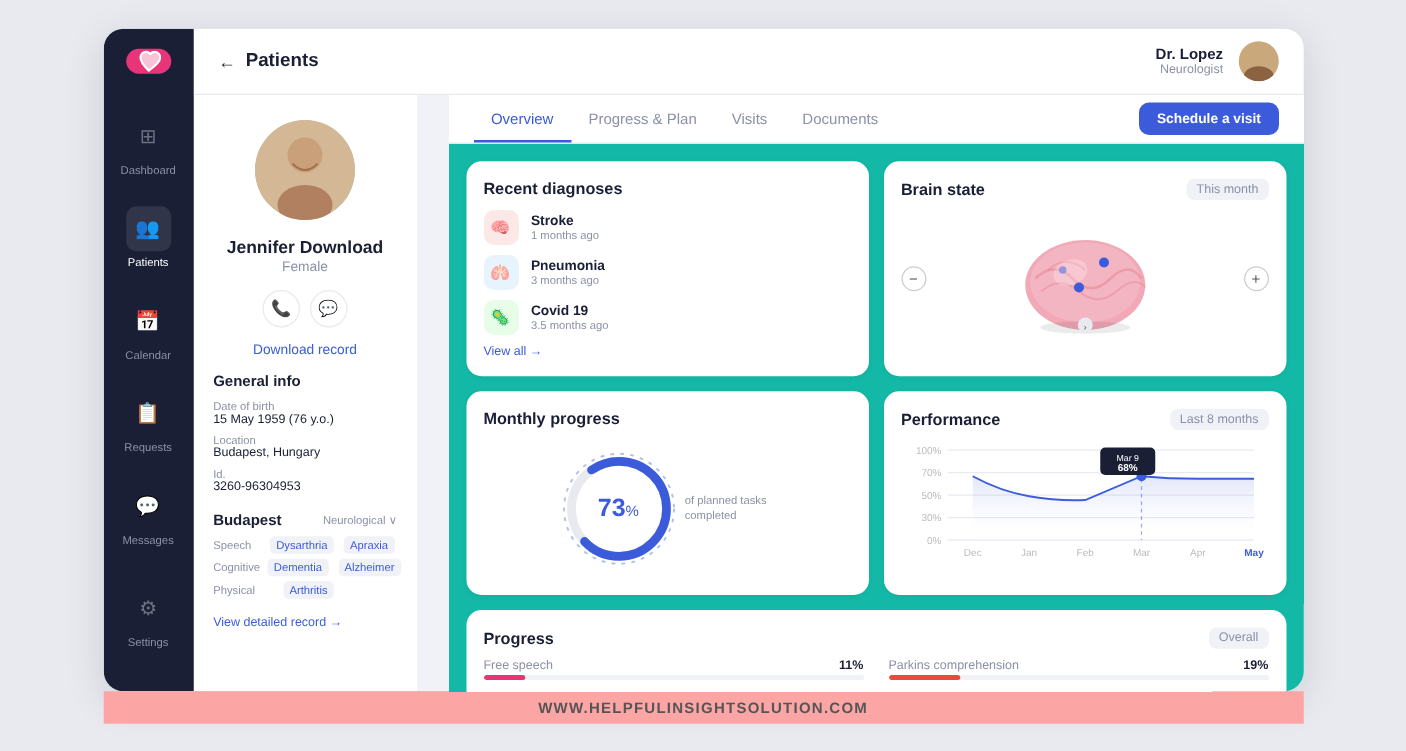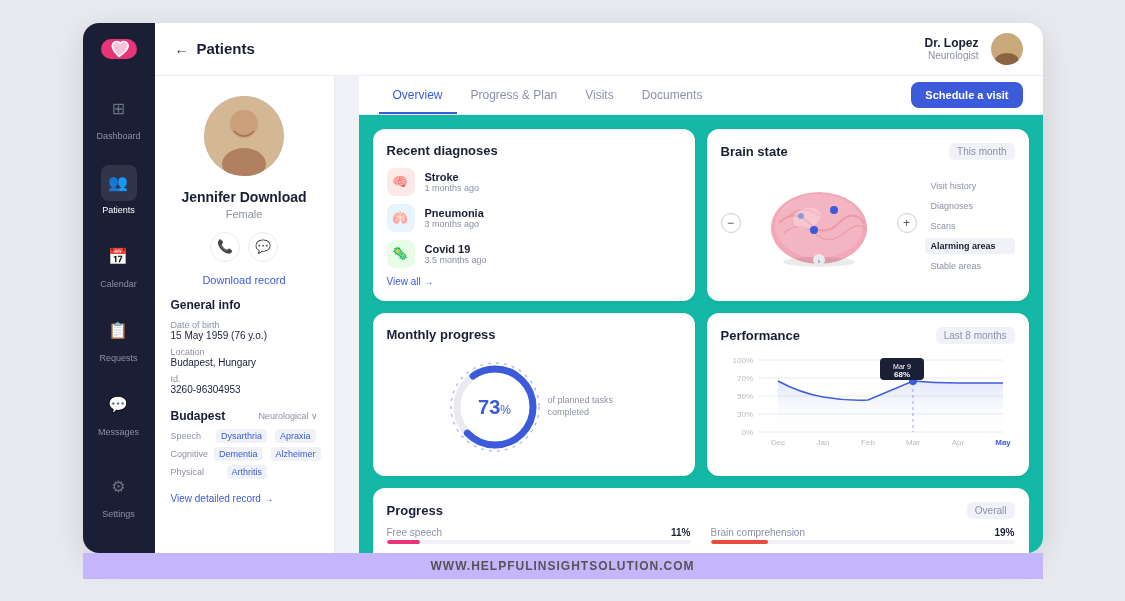--- a/index.html
+++ b/index.html
@@ -296,21 +296,21 @@
     .progress-bar-fill { height: 4px; border-radius: 2px; }
     .bar-pink { background: #e8357a; }
     .bar-red { background: #e74c3c; }
     .watermark {
       text-align: center;
       font-size: 12px;
       color: #555;
       font-weight: 600;
       letter-spacing: 1px;
       padding: 8px;
-      background: #c4b5fd;
+      background: #fca5a5;
     }
   </style>
 </head>
 <body>
 
 <div style="width:1125px;height:601px;background:#e8eaf0;display:flex;flex-direction:column;align-items:center;justify-content:center;">
   <div class="app-container">
 
     <div class="sidebar">
       <div class="sidebar-logo">
@@ -515,27 +515,20 @@
                     <circle cx="42" cy="38" r="3" fill="#3b5bdb" opacity="0.7"></circle>
 
                     <ellipse cx="60" cy="84" rx="36" ry="5" fill="rgba(0,0,0,0.08)"></ellipse>
 
                     <ellipse cx="48" cy="40" rx="14" ry="10" fill="rgba(255,255,255,0.25)" transform="rotate(-20,48,40)"></ellipse>
 
                     <circle cx="60" cy="82" r="6" fill="#e8eaf0"></circle>
                     <text x="60" y="86" text-anchor="middle" font-size="7" fill="#555">›</text>
                   </svg>
                   <div class="brain-btn" style="position:absolute;right:0;top:50%;transform:translateY(-50%);">+</div>
-                </div>
-                <div class="brain-legend">
-                  <div class="brain-legend-item">Visit history</div>
-                  <div class="brain-legend-item">Diagnoses</div>
-                  <div class="brain-legend-item">Scans</div>
-                  <div class="brain-legend-item active">Alarming areas</div>
-                  <div class="brain-legend-item">Stable areas</div>
                 </div>
               </div>
             </div>
 
             <div class="card">
               <div class="card-title">Monthly progress</div>
               <div class="progress-circle-area">
                 <div class="circle-container">
                   <svg width="90" height="90" viewBox="0 0 90 90">
                     <circle cx="45" cy="45" r="38" fill="none" stroke="#e8eaf0" stroke-width="7"></circle>
@@ -615,21 +608,21 @@
                       <span class="progress-item-pct">11%</span>
                     </div>
                     <div class="progress-bar-bg">
                       <div class="progress-bar-fill bar-pink" style="width:11%;"></div>
                     </div>
                   </div>
                 </div>
                 <div class="progress-col">
                   <div class="progress-item">
                     <div class="progress-item-header">
-                      <span class="progress-item-name">Brain comprehension</span>
+                      <span class="progress-item-name">Parkins comprehension</span>
                       <span class="progress-item-pct">19%</span>
                     </div>
                     <div class="progress-bar-bg">
                       <div class="progress-bar-fill bar-red" style="width:19%;"></div>
                     </div>
                   </div>
                 </div>
               </div>
             </div>
           </div>

